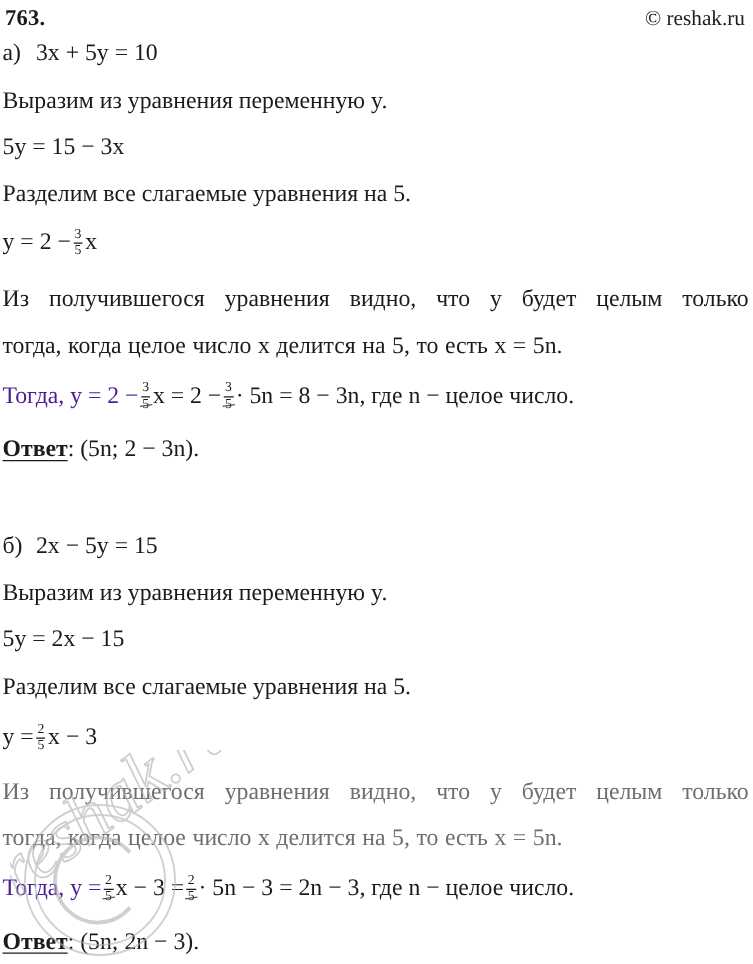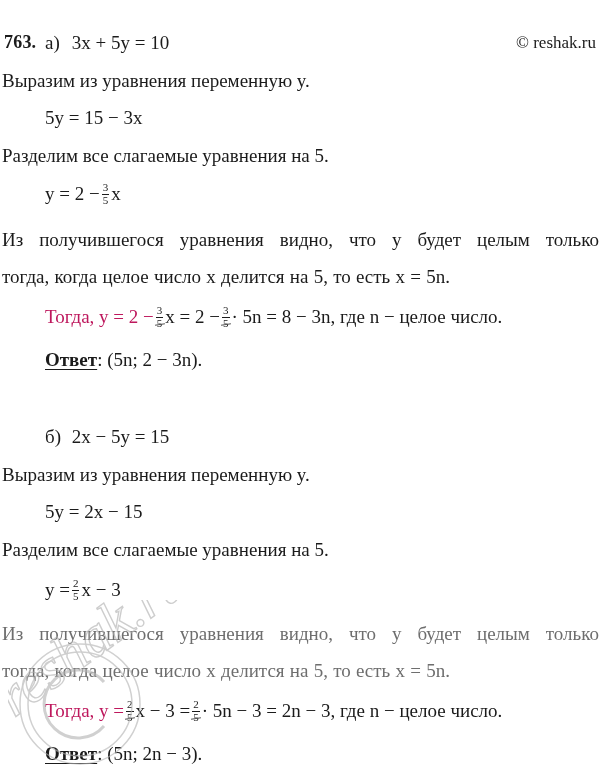--- a/index.html
+++ b/index.html
@@ -22,21 +22,20 @@
     position: absolute;
     inset: 0;
     padding: 4px 2px 0 2px;
     box-sizing: border-box;
   }
 
   
   .header-row {
     position: relative;
     height: 26px;
-    margin-top: 28px;
   }
   .task-number {
     position: absolute;
     left: 2px;
     top: 0;
     font-weight: bold;
     font-size: 18px;
     letter-spacing: 0.2px;
   }
   .copyright {
@@ -60,21 +59,20 @@
     white-space: normal;
     text-align: justify;
     text-align-last: justify;
     word-spacing: 0.5px;
   }
   .line.justify.last {
     text-align-last: left;
   }
   .mathline {
     font-size: 19px;
-    margin-left: 43px;
   }
   .label-letter {
     display: inline-block;
     min-width: 22px;
   }
 
   
   .frac {
     display: inline-block;
     vertical-align: -0.42em;
@@ -106,21 +104,21 @@
   .frac .den.cancel::after { top: 55%; }
 
   
   .answer-label {
     text-decoration: underline;
     text-underline-offset: 3px;
     font-weight: bold;
   }
 
   
-  .faded { color: #be185d; }
+  .faded { color: #4c1d95; }
   .faded2 { color: #6e6e6e; }
 
   
   .watermark {
     position: absolute;
     left: 8px;
     top: 600px;
     width: 215px;
     height: 168px;
     pointer-events: none;

